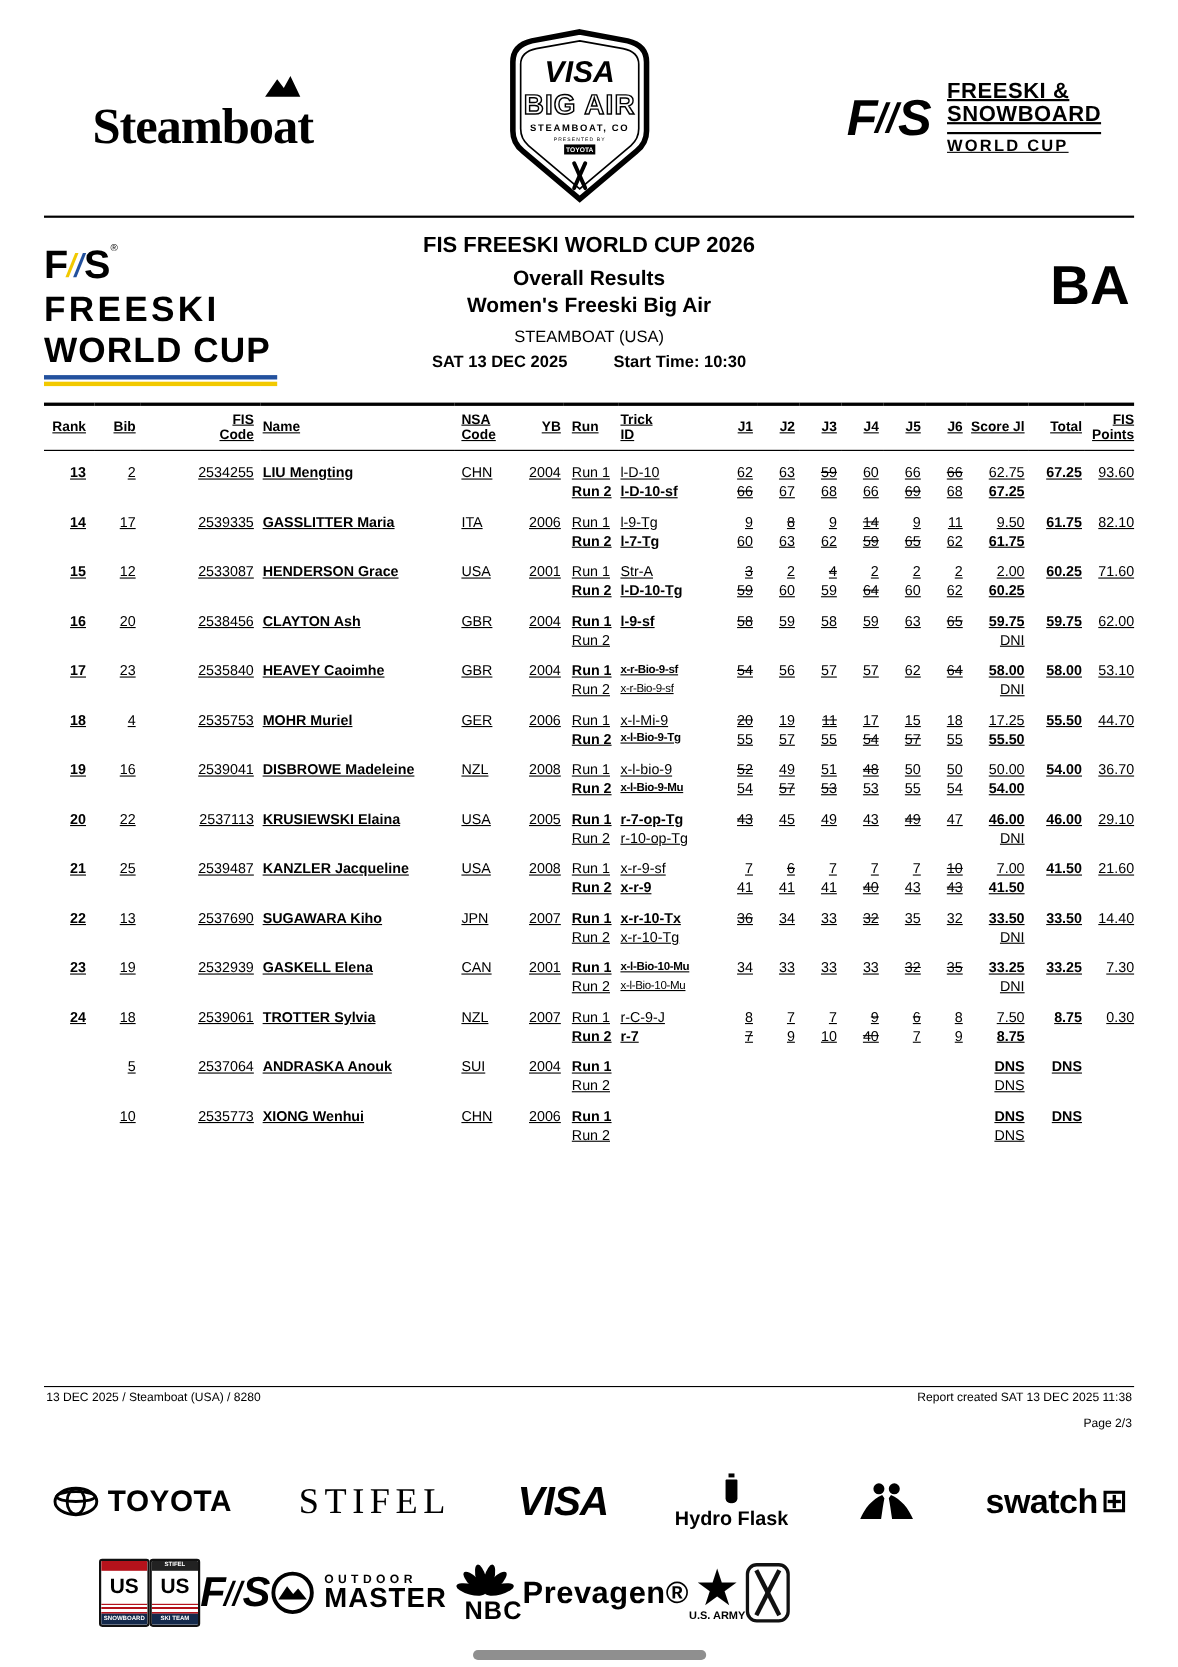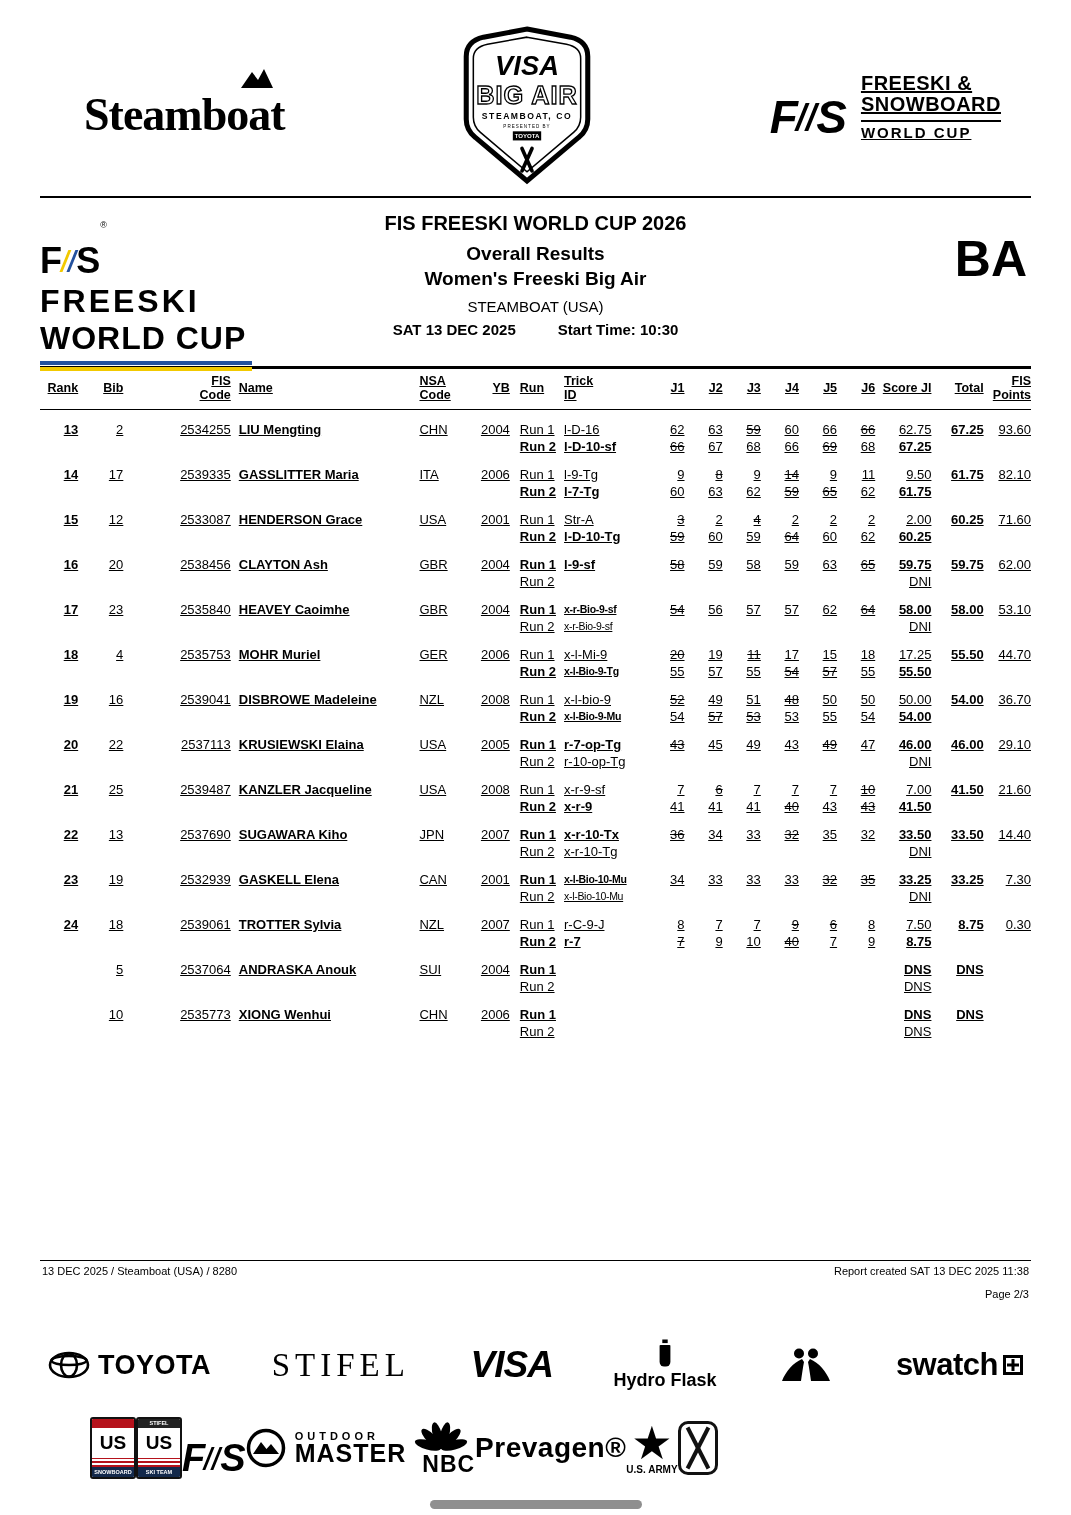--- a/index.html
+++ b/index.html
@@ -12,21 +12,21 @@
   
   .topbar { display:flex; align-items:center; justify-content:space-between;
             height:196px; padding:24px 70px 6px 84px; }
   .steamboat { position:relative; font-family:"Liberation Serif", serif;
                font-weight:900; font-size:46px; letter-spacing:-1px; padding-top:14px; }
   .steamboat .mtn { position:absolute; top:-8px; right:10px; }
 
   .badge-wrap { margin-top:2px; }
 
   .fis-top { display:flex; align-items:center; gap:14px; }
-  .fismark { font-weight:900; display:inline-flex; align-items:center; font-style:italic;margin-top:20px; }
+  .fismark { font-weight:900; display:inline-flex; align-items:center; font-style:italic; }
   .fismark .sl { display:inline-block; width:0.09em; height:0.6em; background:#000;
                  transform:skewX(-22deg); margin:0 0.055em; }
   .fis-top .fismark { font-size:46px; }
   .fis-top-text { line-height:1.08;text-decoration:underline; }
   .fis-top-text .l12 { font-size:20px; font-weight:800; letter-spacing:0.5px; }
   .fis-top-text .divline { border-top:2px solid #000; margin:4px 0 3px; }
   .fis-top-text .l3 { font-size:15px; font-weight:700; letter-spacing:2px; }
 
   .rule { border-top:2px solid #000; margin:0 40px; }
 
@@ -241,21 +241,21 @@
     </thead>
     <tbody id="results-body">
         <tr class="block-start">
           <td class="c-rank b">13</td>
           <td class="c-bib">2</td>
           <td class="c-code">2534255</td>
           <td class="c-name b">LIU Mengting</td>
           <td class="c-nsa">CHN</td>
           <td class="c-yb">2004</td>
           <td class="c-run">Run 1</td>
-          <td class="c-trick">l-D-16</td>
+          <td class="c-trick">l-D-10</td>
           <td class="c-j">62</td>
           <td class="c-j">63</td>
           <td class="c-j strike">59</td>
           <td class="c-j">60</td>
           <td class="c-j">66</td>
           <td class="c-j strike">66</td>
           <td class="c-score">62.75</td>
           <td class="c-total b">67.25</td>
           <td class="c-points">93.60</td>
         </tr>

